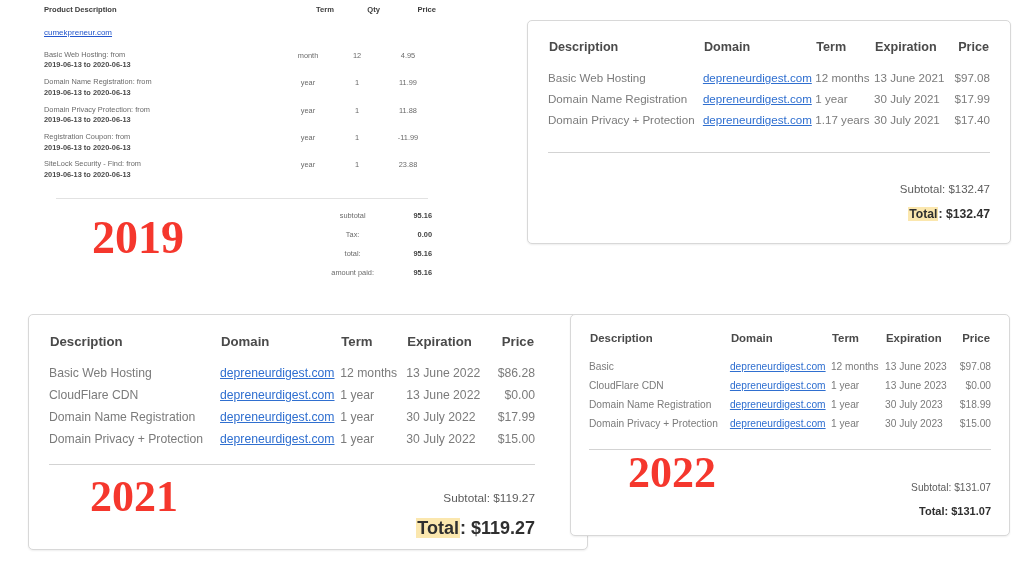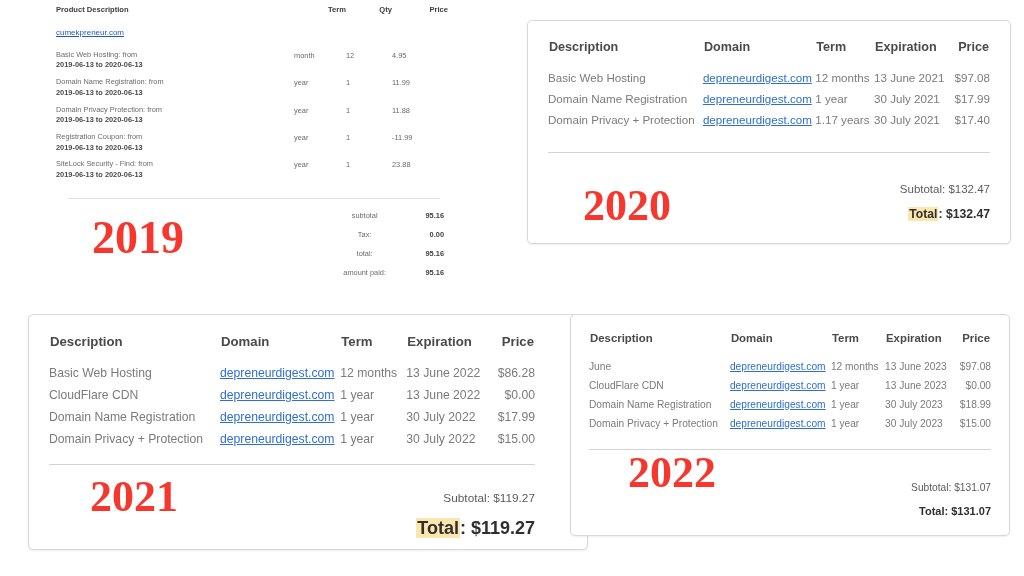--- a/index.html
+++ b/index.html
@@ -45,21 +45,21 @@
     font-family: "Liberation Serif", "DejaVu Serif", serif;
     font-weight: bold;
     letter-spacing: 0px;
     line-height: 1;
     z-index: 40;
     white-space: nowrap;
   }
 
   
   #inv-2019 {
-    left: 56px;
+    left: 44px;
     top: 0px;
     width: 392px;
     height: 295px;
   }
   .t2019 {
     width: 100%;
     border-collapse: collapse;
     font-size: 7.4px;
     color: #555;
   }
@@ -68,21 +68,21 @@
     font-weight: bold;
     color: #3d3d3d;
     padding: 5px 0 9px 0;
     text-align: right;
     white-space: nowrap;
   }
   .t2019 th.desc { text-align: left; }
   .t2019 td {
     padding: 3px 0 3px 0;
     vertical-align: top;
-    text-align: left;
+    text-align: center;
     color: #6a6a6a;
     white-space: nowrap;
   }
   .t2019 td.desc {
     text-align: left;
     line-height: 1.45;
     padding-right: 8px;
     margin-left: 36px;
   }
   .t2019 td.term, .t2019 td.qty { padding-top: 4px; }
@@ -391,21 +391,20 @@
     <div class="sum-line">
       <span>Subtotal:</span>
       <span>$132.47</span>
     </div>
     <div class="sum-total">
       <span class="hl">Total</span><span>:</span>
       <span>$132.47</span>
     </div>
   </div>
 
-  <div class="year-stamp" id="stamp-2020">2020</div>
 
   <div class="card" id="inv-2021">
     <table class="inv-table">
       <colgroup>
         <col class="c-desc">
           <col class="c-dom">
           <col class="c-term">
           <col class="c-exp">
           <col class="c-price">
       </colgroup>
@@ -477,21 +476,21 @@
         <tr>
           <th>Description</th>
           <th>Domain</th>
           <th>Term</th>
           <th>Expiration</th>
           <th class="ta-r">Price</th>
         </tr>
       </thead>
       <tbody>
         <tr>
-          <td>June</td>
+          <td>Basic</td>
           <td><span class="dlink">depreneurdigest.com</span></td>
           <td>12 months</td>
           <td>13 June 2023</td>
           <td class="ta-r">$97.08</td>
         </tr>
         <tr>
           <td>CloudFlare CDN</td>
           <td><span class="dlink">depreneurdigest.com</span></td>
           <td>1 year</td>
           <td>13 June 2023</td>

